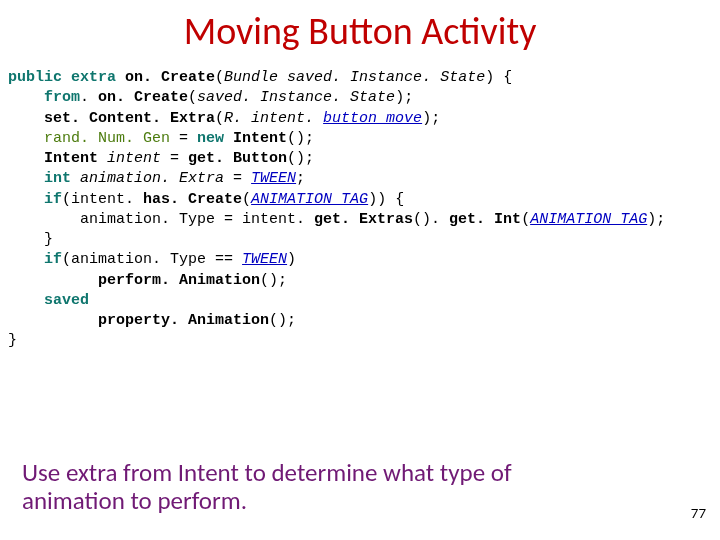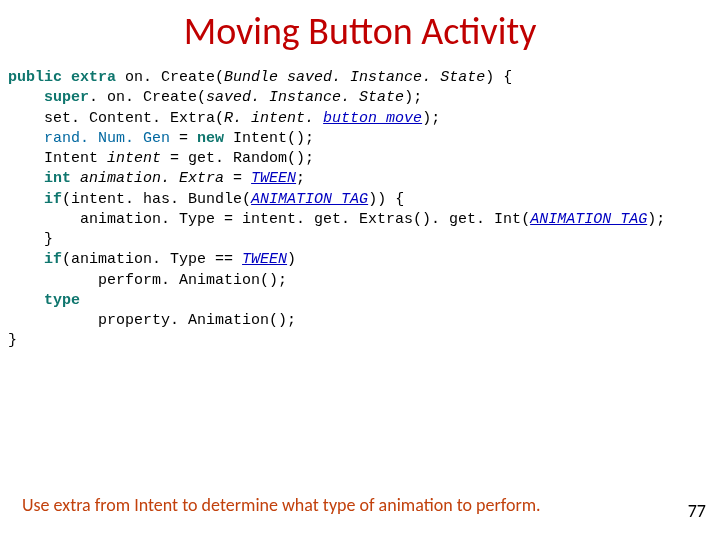--- a/index.html
+++ b/index.html
@@ -26,58 +26,58 @@
   }
   .code {
     font-family: Consolas, "Courier New", monospace;
     font-size: 15px;
     line-height: 1.35;
     white-space: pre;
     padding: 14px 0 0 8px;
     color: #000;
   }
   .kw   { color: #0f766e; font-weight: bold; }  
-  .id   { color: #000; font-weight: normal; }     
-  .fld  { color: #0369a1; }                     
+  .id   { color: #000; font-weight: bold; }     
+  .fld  { color: #4d7c0f; }                     
   .sit  { color: #0000c0; font-style: italic; text-decoration: underline; } 
   .plain{ color: #000; font-style: italic; }
   .caption {
     position: absolute;
     left: 22px;
     bottom: 24px;
     width: 560px;
-    font-size: 18px;
-    color: #c2410c;
+    font-size: 25px;
+    color: #701a75;
     line-height: 1.15;
   }
   .pagenum {
     position: absolute;
     right: 14px;
     bottom: 18px;
-    font-size: 18px;
+    font-size: 15px;
     color: #000;
   }
 </style>
 </head>
 <body>
 
 <div class="slide">
 
   <div class="title">Moving Button Activity</div>
 
   <div class="code"><span class="kw">public</span> <span class="kw">extra</span> <span class="id">on. Create</span>(<span class="plain">Bundle saved. Instance. State</span>) {
-    <span class="kw">super</span>. <span class="id">on. Create</span>(<span class="plain">saved. Instance. State</span>);
+    <span class="kw">from</span>. <span class="id">on. Create</span>(<span class="plain">saved. Instance. State</span>);
     <span class="id">set. Content. Extra</span>(<span class="plain">R. intent.</span> <span class="sit">button_move</span>);
     <span class="fld">rand. Num. Gen</span> = <span class="kw">new</span> <span class="id">Intent</span>();
-    <span class="id">Intent</span> <span class="plain">intent</span> = <span class="id">get. Random</span>();
+    <span class="id">Intent</span> <span class="plain">intent</span> = <span class="id">get. Button</span>();
     <span class="kw">int</span> <span class="plain">animation. Extra</span> = <span class="sit">TWEEN</span>;
-    <span class="kw">if</span>(intent. <span class="id">has. Bundle</span>(<span class="sit">ANIMATION_TAG</span>)) {
+    <span class="kw">if</span>(intent. <span class="id">has. Create</span>(<span class="sit">ANIMATION_TAG</span>)) {
         animation. Type = intent. <span class="id">get. Extras</span>(). <span class="id">get. Int</span>(<span class="sit">ANIMATION_TAG</span>);
     }
     <span class="kw">if</span>(animation. Type == <span class="sit">TWEEN</span>)
           <span class="id">perform. Animation</span>();
-    <span class="kw">type</span>
+    <span class="kw">saved</span>
           <span class="id">property. Animation</span>();
 }</div>
 
   <div class="caption">Use extra from Intent to determine what type of animation to perform.</div>
   <div class="pagenum">77</div>
 </div>
 
 </body></html>

